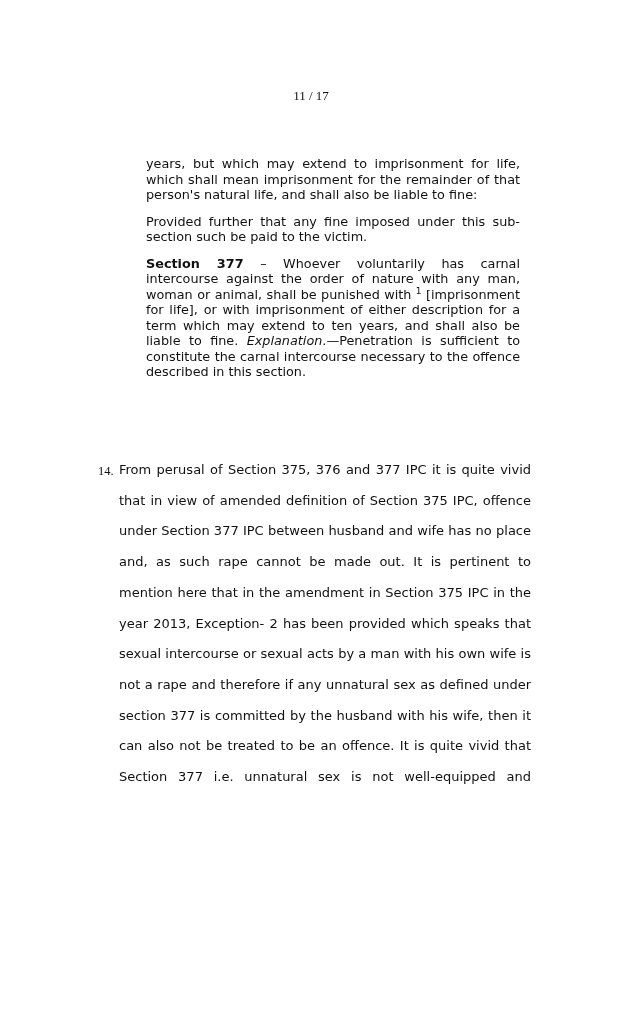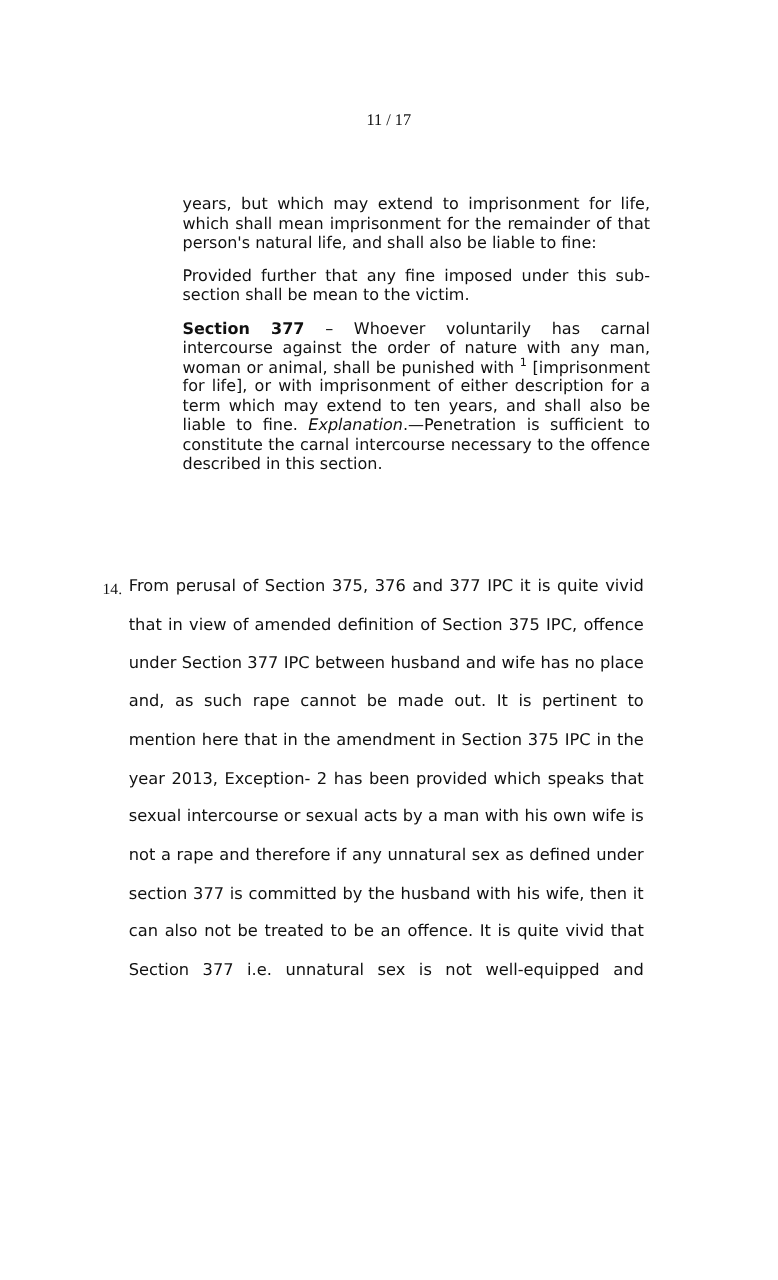--- a/index.html
+++ b/index.html
@@ -47,21 +47,21 @@
   .explanation-label {
     font-style: italic;
   }
   sup.footnote {
     font-size: 9px;
     line-height: 0;
   }
   .para14 {
     position: absolute;
     top: 455px;
-    left: 82px;
+    left: 98px;
     width: 447px;
   }
   .para14-number {
     position: absolute;
     left: 0;
     top: 9px;
     font-family: "Liberation Serif", serif;
     font-size: 12.5px;
   }
   .para14-text {
@@ -75,21 +75,21 @@
 </style>
 </head>
 <body>
 
 <div class="page">
 
   <div class="page-number">11 / 17</div>
 
   <div class="quote-block">
     <p>years, but which may extend to imprisonment for life, which shall mean imprisonment for the remainder of that person's natural life, and shall also be liable to fine:</p>
-    <p>Provided further that any fine imposed under this sub-section shall be mean to the victim.</p>
+    <p>Provided further that any fine imposed under this sub-section such be paid to the victim.</p>
     <p><span class="sec377-heading">Section 377</span><span> – Whoever voluntarily has carnal intercourse against the order of nature with any man, woman or animal, shall be punished with </span><sup class="footnote">1</sup><span> [imprisonment for life], or with imprisonment of either description for a term which may extend to ten years, and shall also be liable to fine. </span><span class="explanation-label">Explanation</span><span>.—Penetration is sufficient to constitute the carnal intercourse necessary to the offence described in this section.</span></p>
   </div>
 
   <div class="para14">
     <span class="para14-number">14.</span>
     <div class="para14-text">From perusal of Section 375, 376 and 377 IPC it is quite vivid that in view of amended definition of Section 375 IPC, offence under Section 377 IPC between husband and wife has no place and, as such rape cannot be made out. It is pertinent to mention here that in the amendment in Section 375 IPC in the year 2013, Exception- 2 has been provided which speaks that sexual intercourse or sexual acts by a man with his own wife is not a rape and therefore if any unnatural sex as defined under section 377 is committed by the husband with his wife, then it can also not be treated to be an offence. It is quite vivid that Section 377 i.e. unnatural sex is not well-equipped and offender is not defined therein but body parts are well defined, which are also included in Section 375 i.e. carnal intercourse against the order of nature. while considering the constitutionality of Section 377 IPC</div>
   </div>
 
 </div>
 

